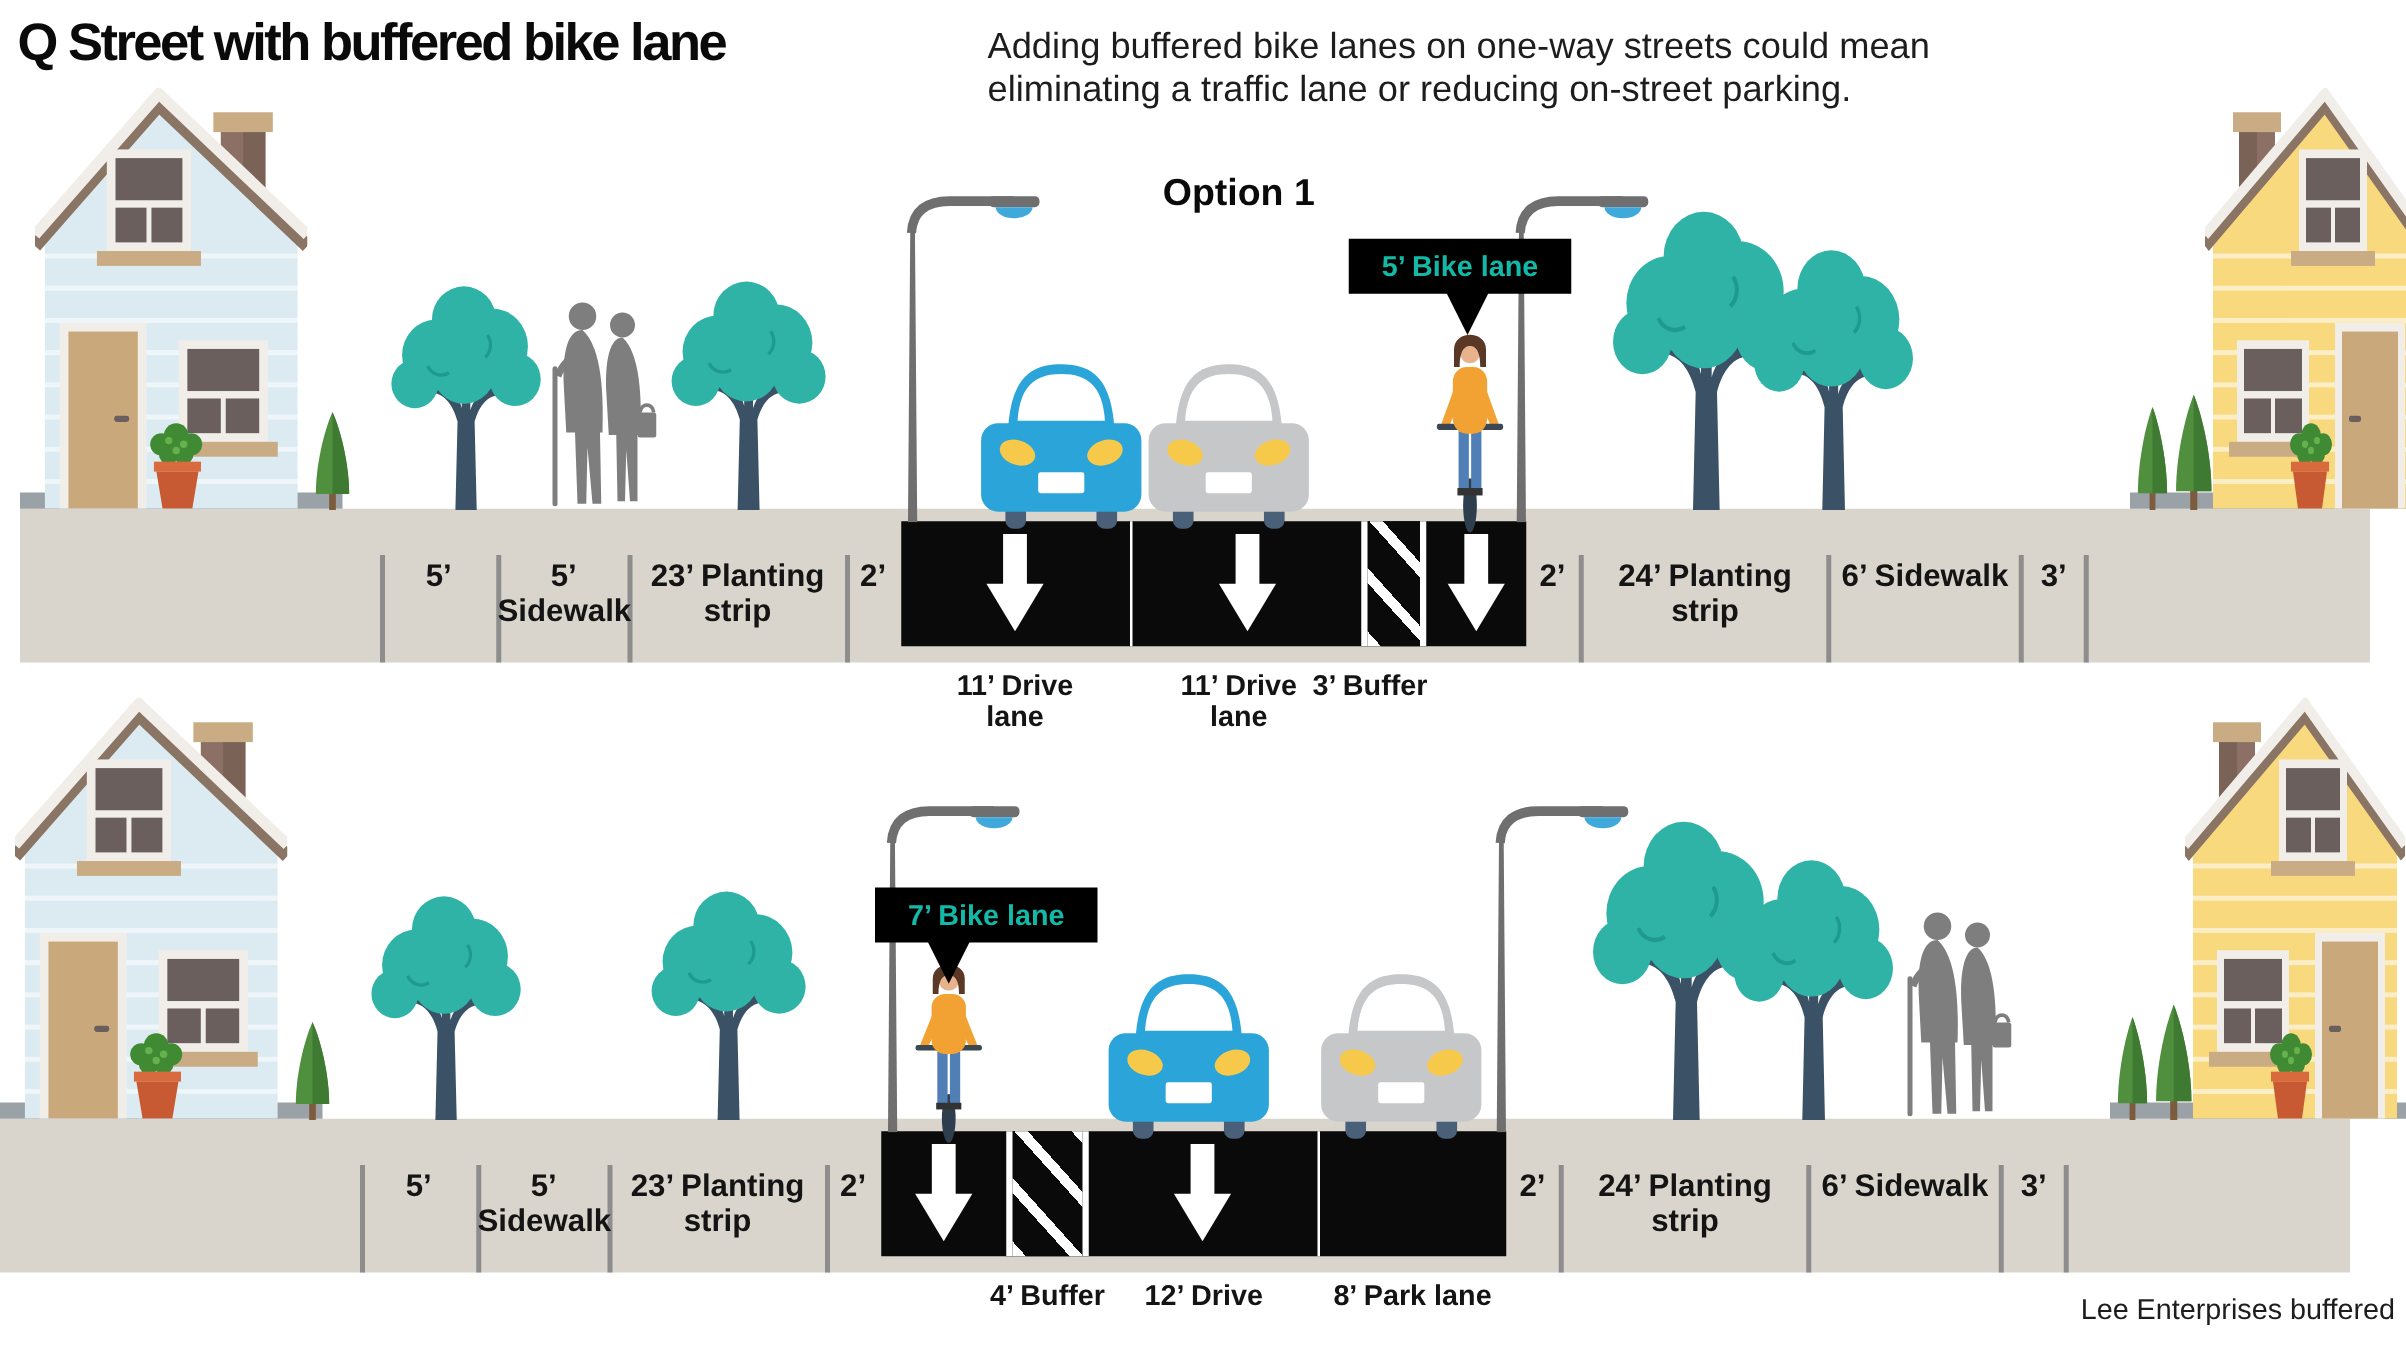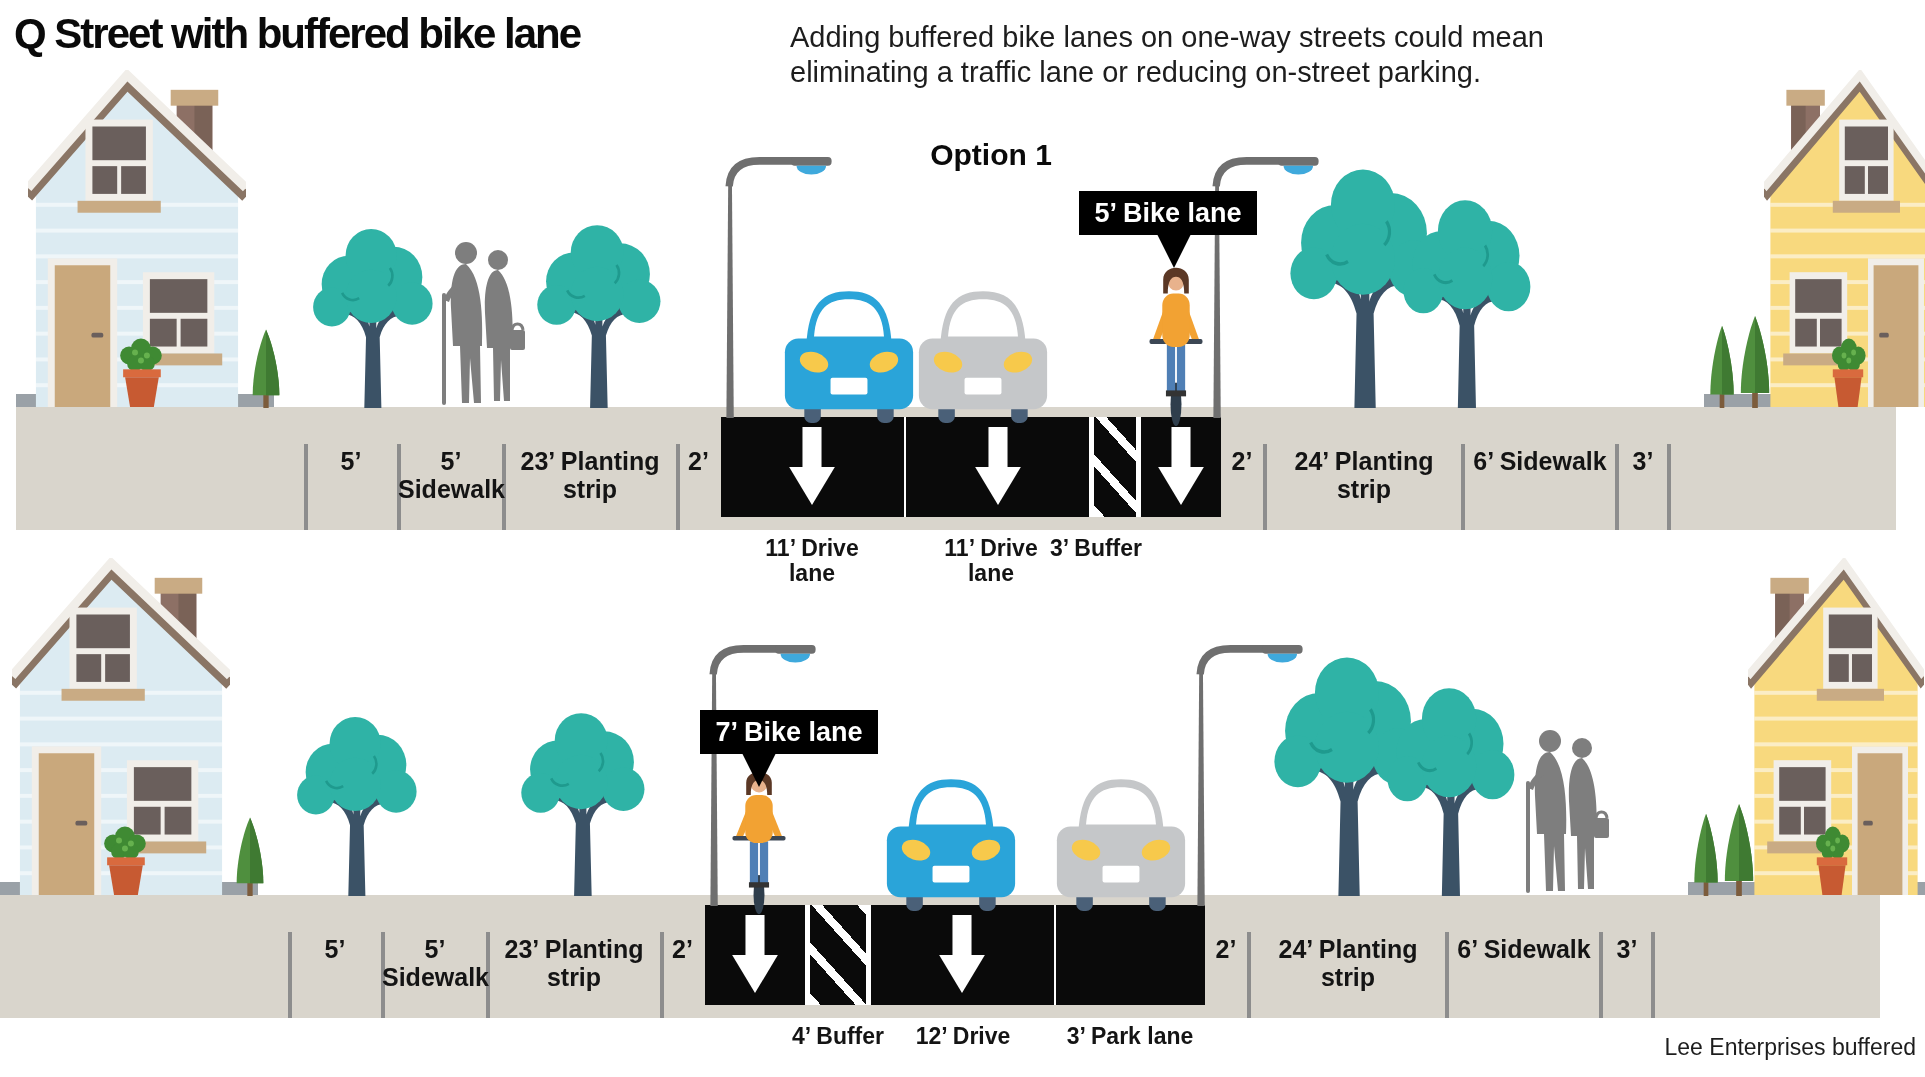--- a/index.html
+++ b/index.html
@@ -24,21 +24,21 @@
   .hatch{position:absolute;top:0;height:100%;box-sizing:border-box;
          background-color:#0a0a0a;
          background-image:repeating-linear-gradient(48deg,#fff 0 8px,transparent 8px 34px);
          border-left:5px solid #fff;border-right:5px solid #fff;}
   .arrow{position:absolute;top:10px;width:50px;height:80px;}
 
   .tick{top:384px;width:4px;height:86px;background:#8d8d8d;}
   .meas{top:388px;font-size:25px;font-weight:bold;line-height:1.1;text-align:center;color:#141414;}
   .lane-label{top:476px;font-size:23px;font-weight:bold;line-height:1.1;text-align:center;color:#141414;}
 
-  .callout{background:#000;color:#ffffff;font-size:27px;font-weight:bold;
+  .callout{background:#000;color:#14b8a6;font-size:23px;font-weight:bold;
            height:44px;line-height:44px;text-align:center;z-index:5;}
   .callout .ptr{position:absolute;top:43px;width:0;height:0;
                 border-left:17px solid transparent;border-right:17px solid transparent;
                 border-top:34px solid #000;}
   svg.fig{position:absolute;display:block;}
 </style>
 </head>
 <body>
 
 <svg width="0" height="0" style="position:absolute" aria-hidden="true">
@@ -345,17 +345,17 @@
     <div class="abs meas" style="left:382px;width:106px;">5’ Sidewalk</div>
     <div class="abs meas" style="left:487px;width:174px;">23’ Planting strip</div>
     <div class="abs meas" style="left:660px;width:45px;">2’</div>
     <div class="abs meas" style="left:1205px;width:42px;">2’</div>
     <div class="abs meas" style="left:1251px;width:194px;">24’ Planting strip</div>
     <div class="abs meas" style="left:1449px;width:150px;">6’ Sidewalk</div>
     <div class="abs meas" style="left:1603px;width:48px;">3’</div>
 
     <div class="abs lane-label" style="left:766px;width:144px;white-space:nowrap;">4’ Buffer</div>
     <div class="abs lane-label" style="left:891px;width:144px;white-space:nowrap;">12’ Drive</div>
-    <div class="abs lane-label" style="left:1048px;width:164px;white-space:nowrap;">3’ Park lane</div>
+    <div class="abs lane-label" style="left:1048px;width:164px;white-space:nowrap;">8’ Park lane</div>
   </div>
 
   <div class="abs credit">Lee Enterprises buffered</div>
 </div>
 
 </body></html>

